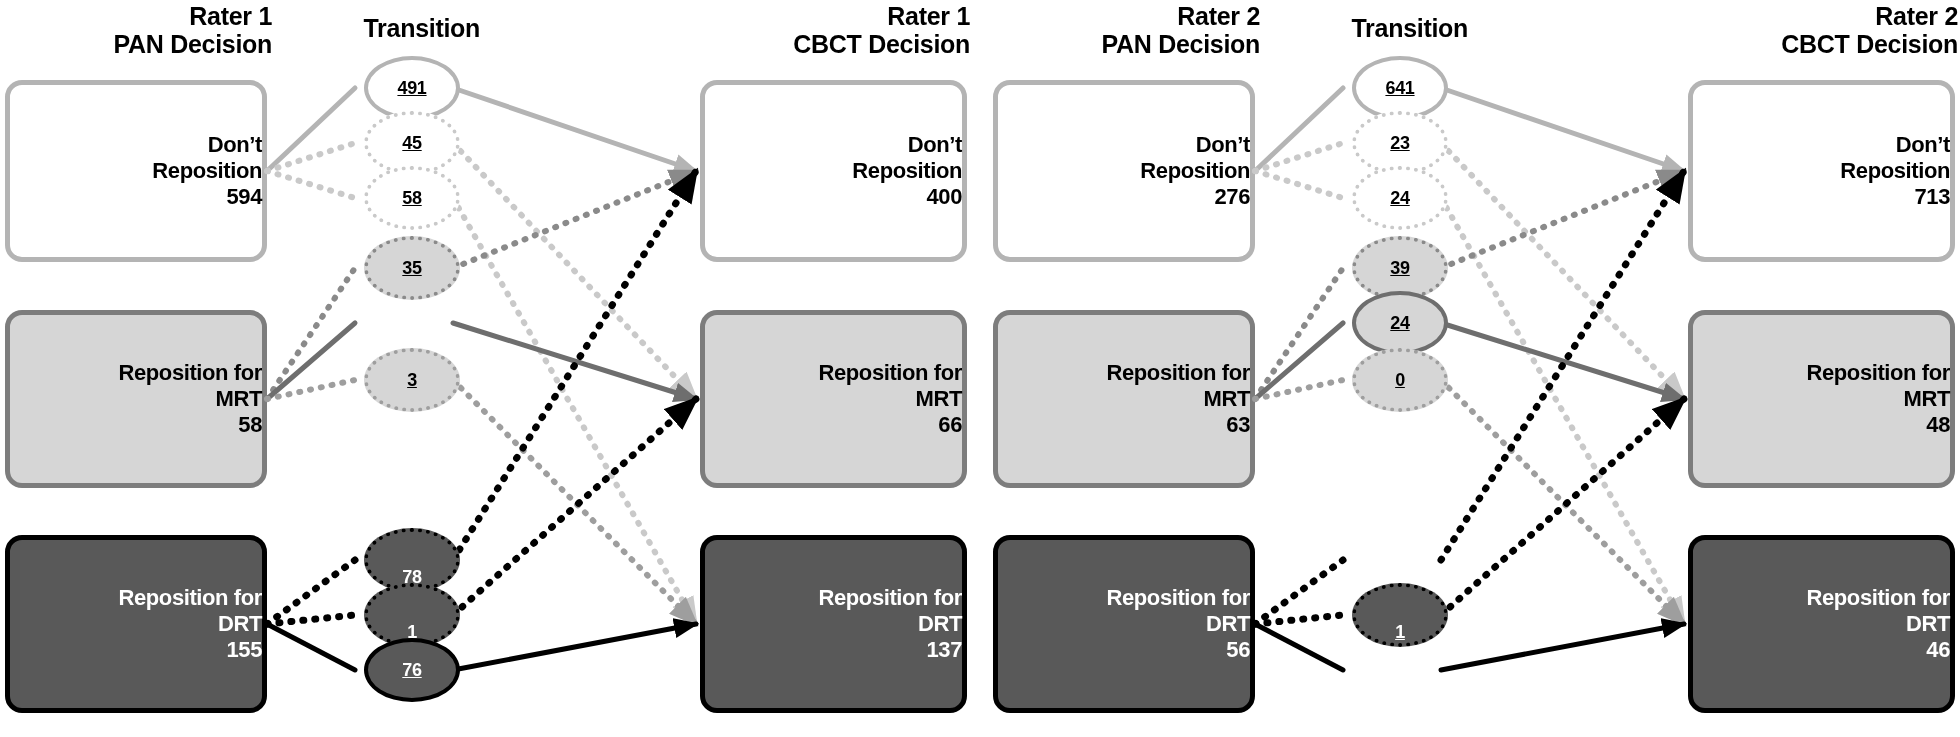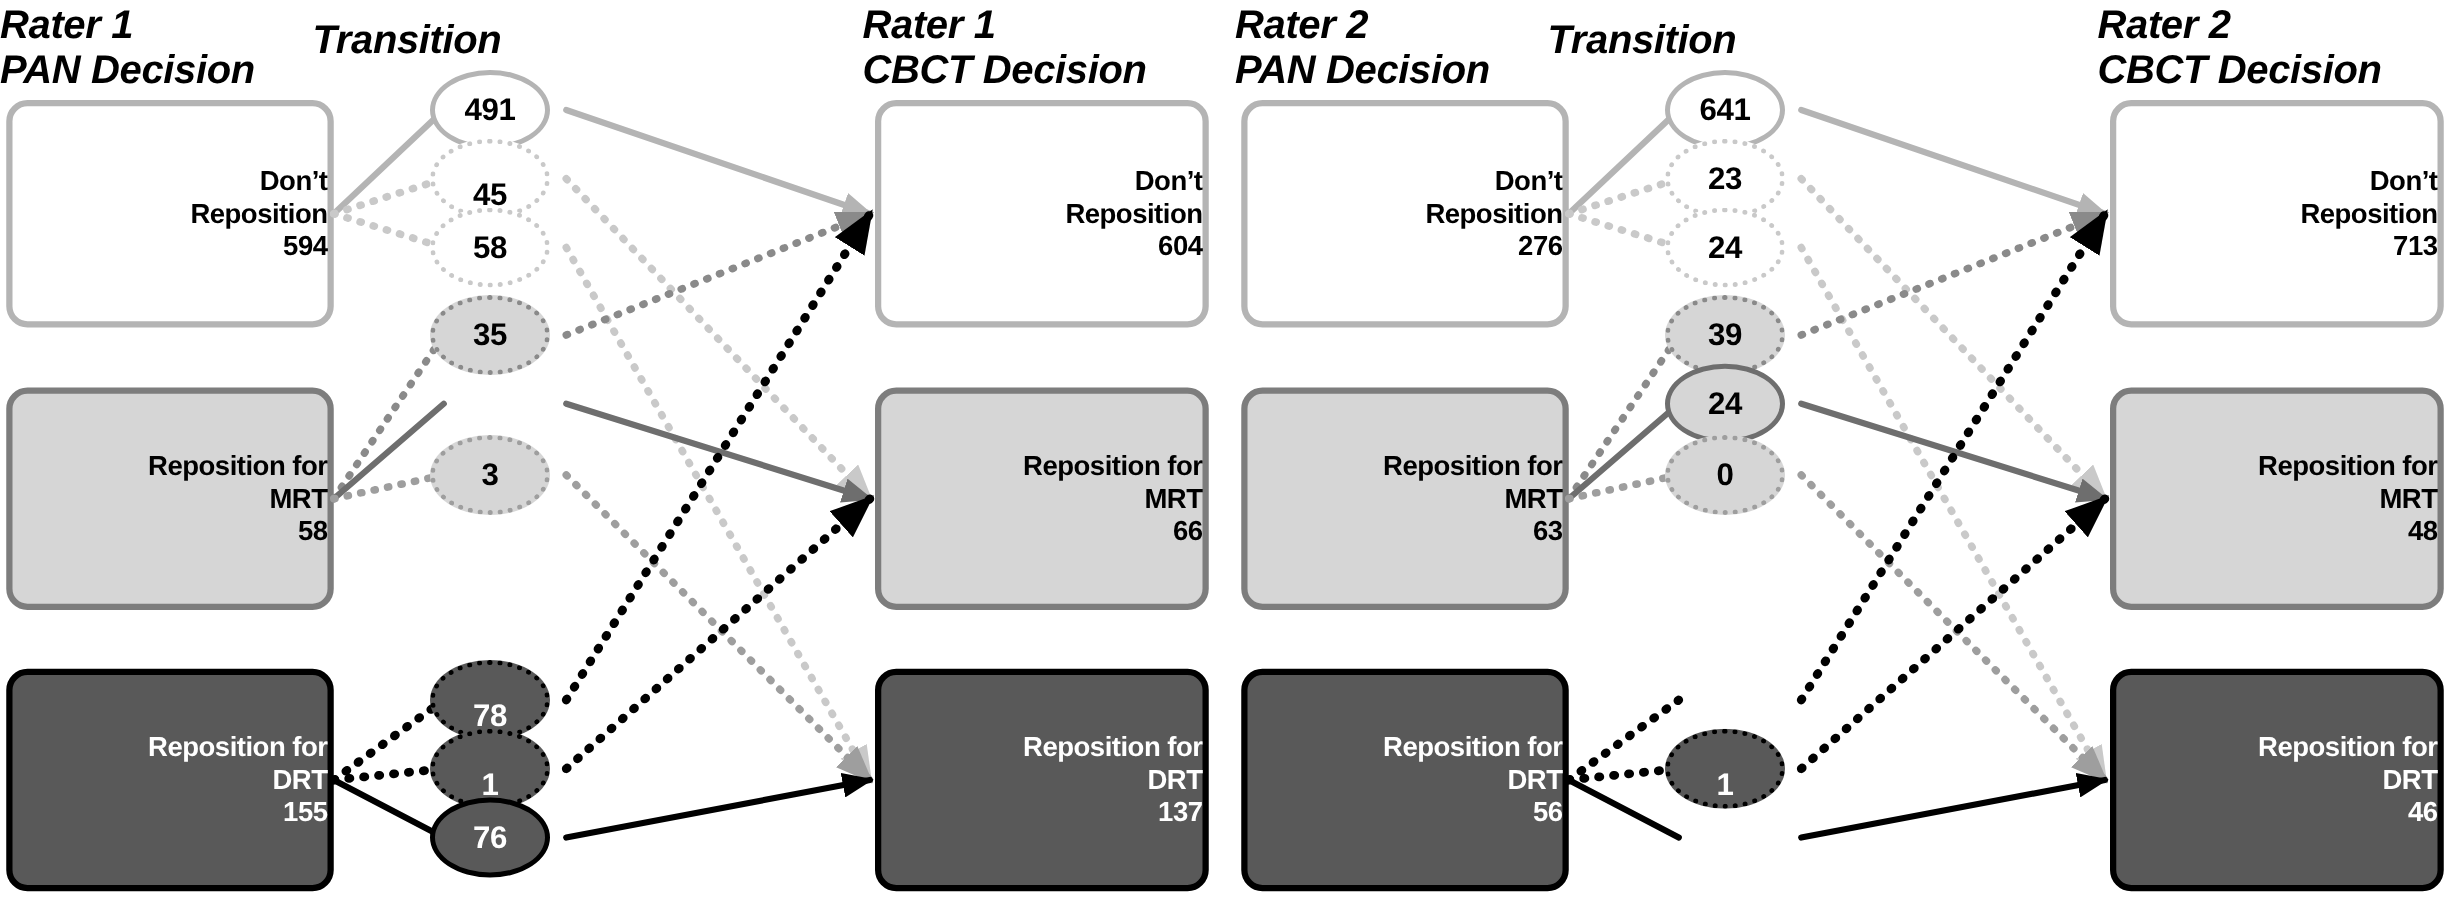--- a/index.html
+++ b/index.html
@@ -4,22 +4,22 @@
 <style>
   html,body{margin:0;padding:0;background:#fff;}
   body{width:1960px;height:737px;font-family:"Liberation Sans",sans-serif;
        -webkit-font-smoothing:antialiased;overflow:hidden;}
   .stage{position:relative;width:1960px;height:737px;}
   .panel{position:absolute;top:0;width:972px;height:737px;}
   .panel.p1{left:0;}
   .panel.p2{left:988px;}
 
   
-  .hdr{position:absolute;text-align:left;font-weight:bold;color:#000;
-       font-size:32px;line-height:1.12;letter-spacing:-0.3px;font-style:italic;}
+  .hdr{position:absolute;text-align:right;font-weight:bold;color:#000;
+       font-size:25px;line-height:1.12;letter-spacing:-0.3px;}
   .hdr.src{left:0;width:272px;top:2px;}
   .hdr.mid{left:250px;width:230px;top:14px;}
   .hdr.tgt{left:690px;width:280px;top:2px;}
 
   
   .box{position:absolute;box-sizing:border-box;border-radius:17px;
        display:flex;flex-direction:column;align-items:flex-end;justify-content:center;
        font-weight:bold;font-size:22px;line-height:1.17;text-align:center;
        letter-spacing:-0.4px;}
   .box .ln{display:block;}
@@ -30,22 +30,22 @@
   .box.s1{left:5px;top:80px;width:262px;height:182px;}
   .box.s2{left:5px;top:310px;width:262px;height:178px;}
   .box.s3{left:5px;top:535px;width:262px;height:178px;}
   .box.t1{left:700px;top:80px;width:267px;height:182px;}
   .box.t2{left:700px;top:310px;width:267px;height:178px;}
   .box.t3{left:700px;top:535px;width:267px;height:178px;}
 
   
   .ell{position:absolute;box-sizing:border-box;width:96px;height:64px;
        border-radius:50%;display:flex;align-items:center;justify-content:center;
-       font-weight:bold;font-size:25px;letter-spacing:-0.3px;left:344px;
-       z-index:6;}
+       font-weight:bold;font-size:18px;letter-spacing:-0.3px;left:364px;
+       z-index:6;text-decoration:underline;}
   .ell.e-solid-light{background:#fff;border:4px solid #b4b4b4;color:#000;}
   .ell.e-dot-light  {background:#fff;border:4px dotted #c9c9c9;color:#000;}
   .ell.e-dot-mid    {background:#d6d6d6;border:4px dotted #8a8a8a;color:#000;}
   .ell.e-solid-mid  {background:#d6d6d6;border:4px solid #6e6e6e;color:#000;}
   .ell.e-dot-midl   {background:#d6d6d6;border:4px dotted #9e9e9e;color:#000;}
   .ell.e-dot-dark   {background:#595959;border:4px dotted #000;color:#fff;align-items:flex-end;}
   .ell.e-solid-dark {background:#595959;border:4px solid #000;color:#fff;}
 
   svg.wires{position:absolute;left:0;top:0;width:972px;height:737px;
             overflow:visible;z-index:2;}
@@ -126,36 +126,36 @@
         <span class="ln">58</span>
       </div>
       <div class="box drt s3">
         <span class="ln">Reposition for</span>
         <span class="ln">DRT</span>
         <span class="ln">155</span>
       </div>
       <div class="box dontrep t1">
         <span class="ln">Don’t</span>
         <span class="ln">Reposition</span>
-        <span class="ln">604</span>
+        <span class="ln">400</span>
       </div>
       <div class="box mrt t2">
         <span class="ln">Reposition for</span>
         <span class="ln">MRT</span>
         <span class="ln">66</span>
       </div>
       <div class="box drt t3">
         <span class="ln">Reposition for</span>
         <span class="ln">DRT</span>
         <span class="ln">137</span>
       </div>
       <div class="ell e-solid-light" style="top: 56px;">
         <span>491</span>
       </div>
-      <div class="ell e-dot-light" style="top: 111px; align-items: flex-end;">
+      <div class="ell e-dot-light" style="top: 111px;">
         <span>45</span>
       </div>
       <div class="ell e-dot-light" style="top: 166px;">
         <span>58</span>
       </div>
       <div class="ell e-dot-mid" style="top: 236px;">
         <span>35</span>
       </div>
       <div class="ell e-dot-midl" style="top: 348px;">
         <span>3</span>

